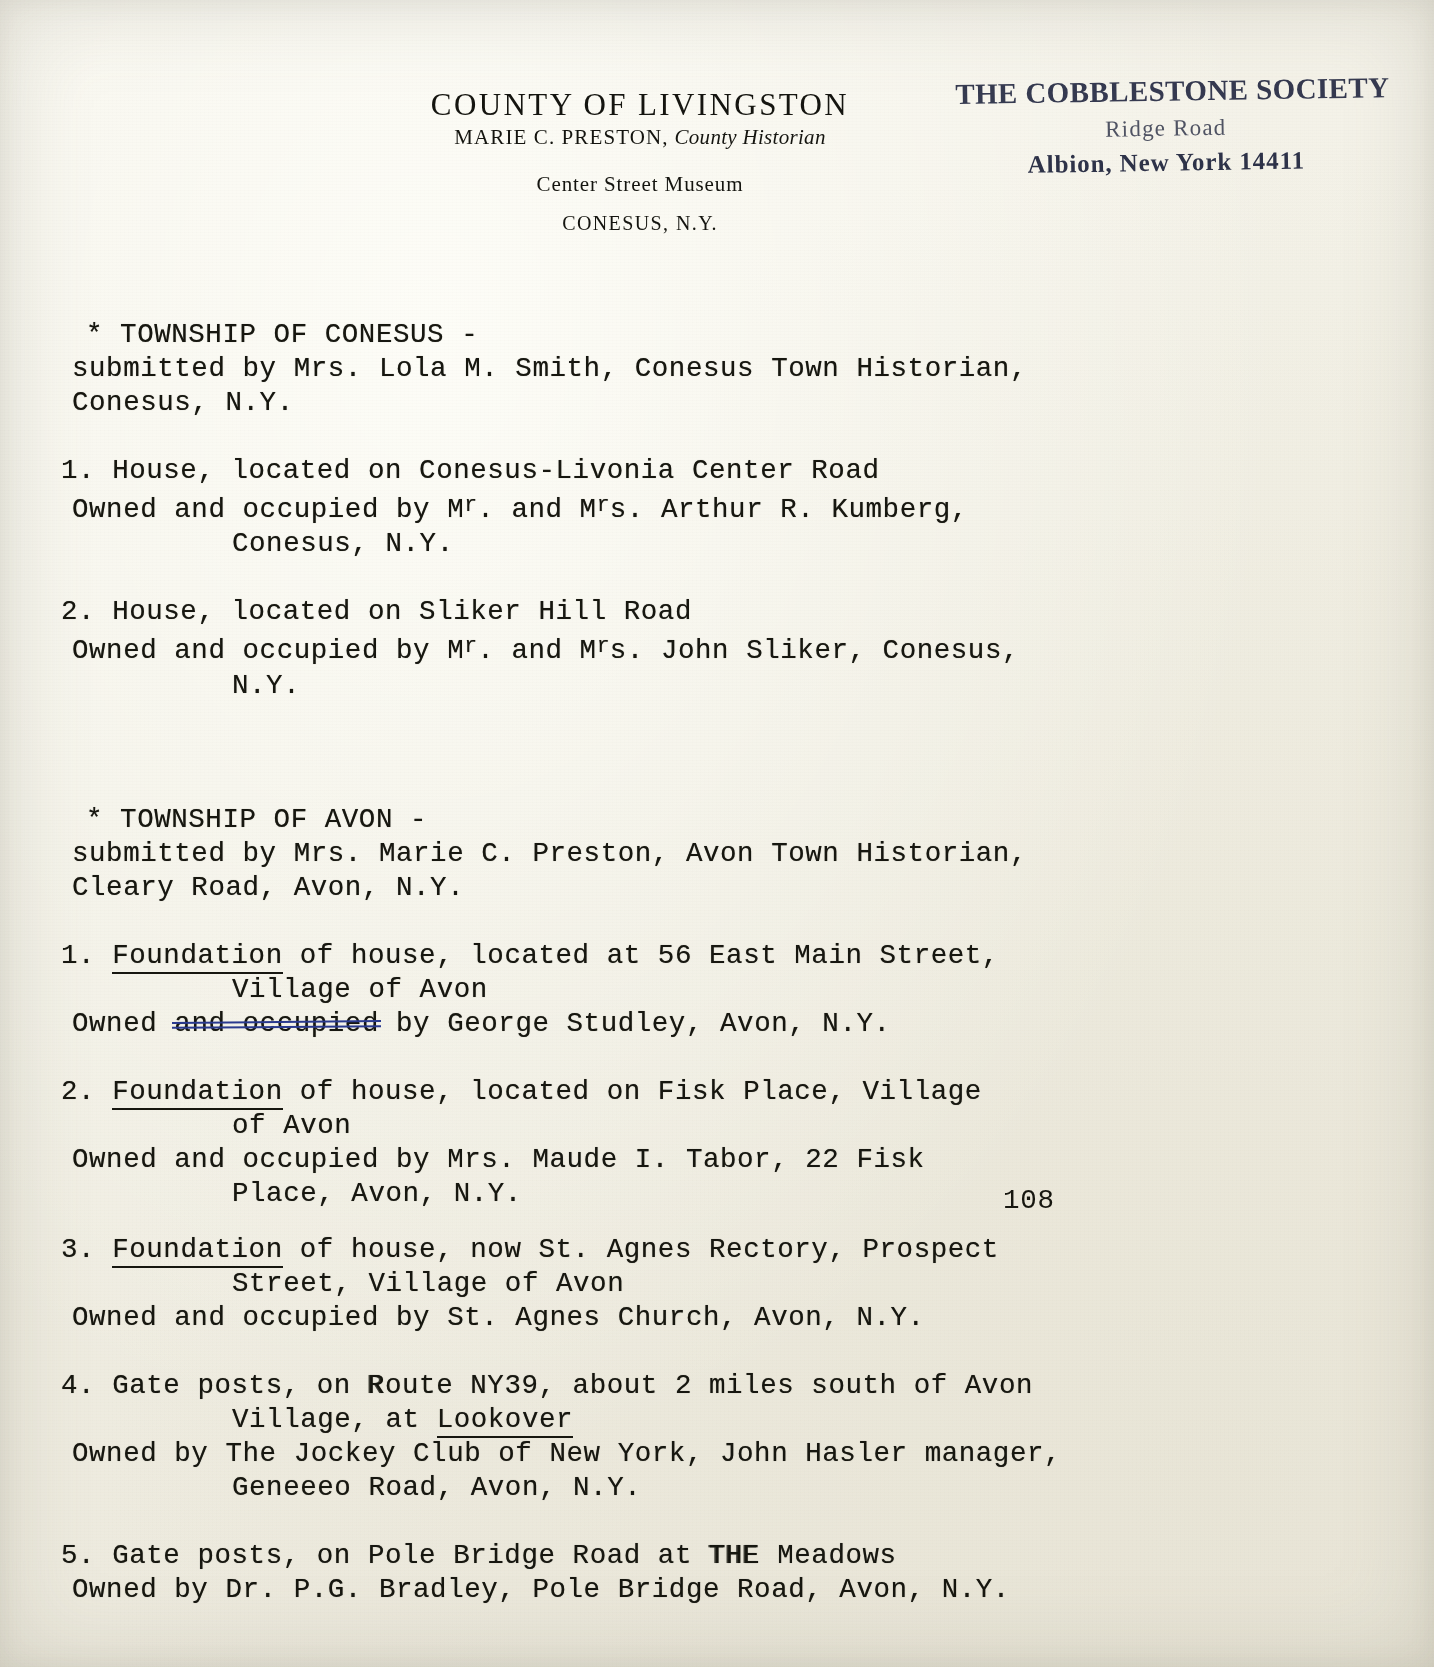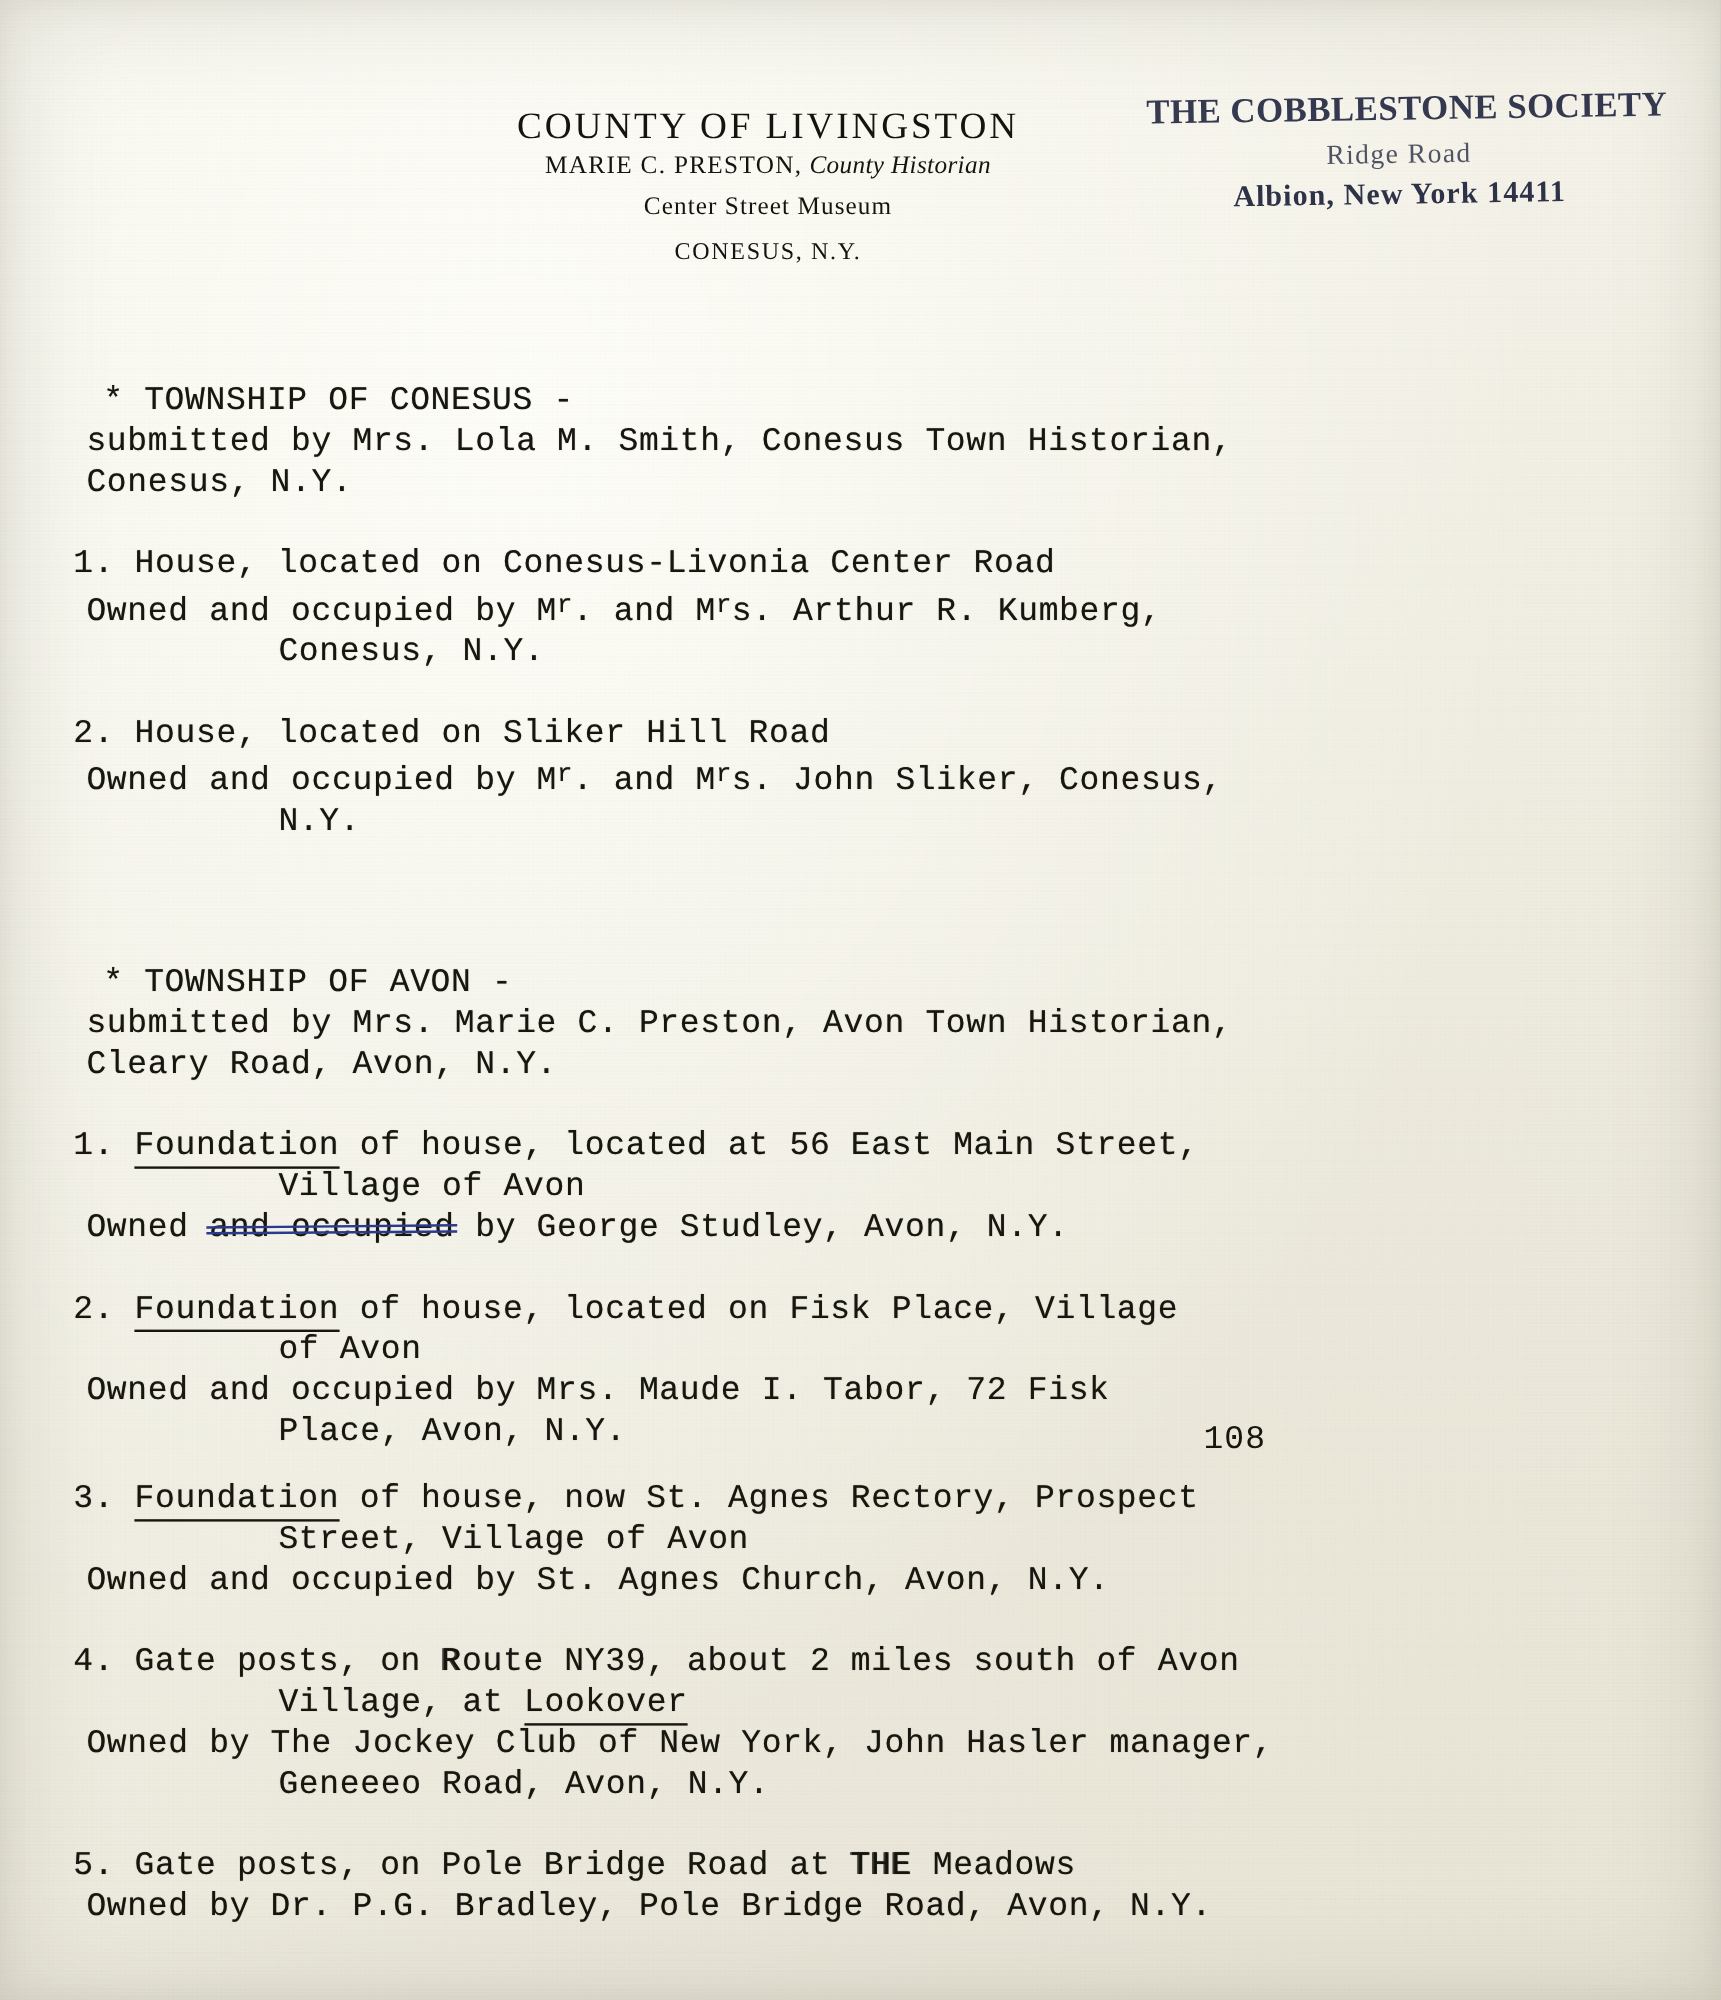--- a/index.html
+++ b/index.html
@@ -66,21 +66,21 @@
   }
   .lh-historian .smallcaps {
     font-variant: small-caps;
     letter-spacing: 1.1px;
   }
   .lh-historian .ital {
     font-style: italic;
     letter-spacing: 0.3px;
   }
   .lh-museum {
-    margin-top: 9px;
+    margin-top: 22px;
     font-size: 21px;
     letter-spacing: 0.9px;
   }
   .lh-city {
     margin-top: 15px;
     font-size: 20px;
     font-variant: small-caps;
     letter-spacing: 1.4px;
   }
 
@@ -242,21 +242,21 @@
     <div class="gap-md"></div>
 
     <div class="tline ind-2"><span>1. </span><span class="u">Foundation</span><span> of house, located at 56 East Main Street,</span></div>
     <div class="tline ind-4">Village of Avon</div>
     <div class="tline ind-3"><span>Owned </span><span class="strike">and occupied</span><span> by George Studley, Avon, N.Y.</span></div>
 
     <div class="gap-md"></div>
 
     <div class="tline ind-2"><span>2. </span><span class="u">Foundation</span><span> of house, located on Fisk Place, Village</span></div>
     <div class="tline ind-4">of Avon</div>
-    <div class="tline ind-3">Owned and occupied by Mrs. Maude I. Tabor, 72 Fisk</div>
+    <div class="tline ind-3">Owned and occupied by Mrs. Maude I. Tabor, 22 Fisk</div>
     <div class="tline ind-4">Place, Avon, N.Y.</div>
 
     <div class="gap-sm"></div>
 
     <div class="tline ind-2"><span>3. </span><span class="u">Foundation</span><span> of house, now St. Agnes Rectory, Prospect</span></div>
     <div class="tline ind-4">Street, Village of Avon</div>
     <div class="tline ind-3">Owned and occupied by St. Agnes Church, Avon, N.Y.</div>
 
     <div class="gap-md"></div>
 

